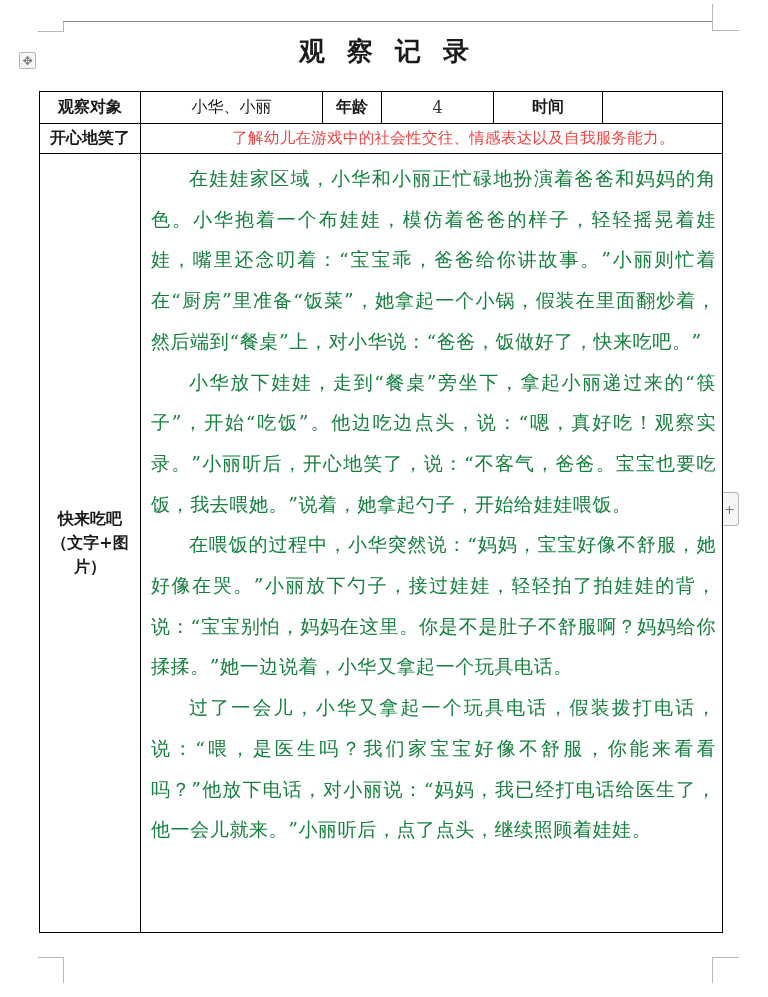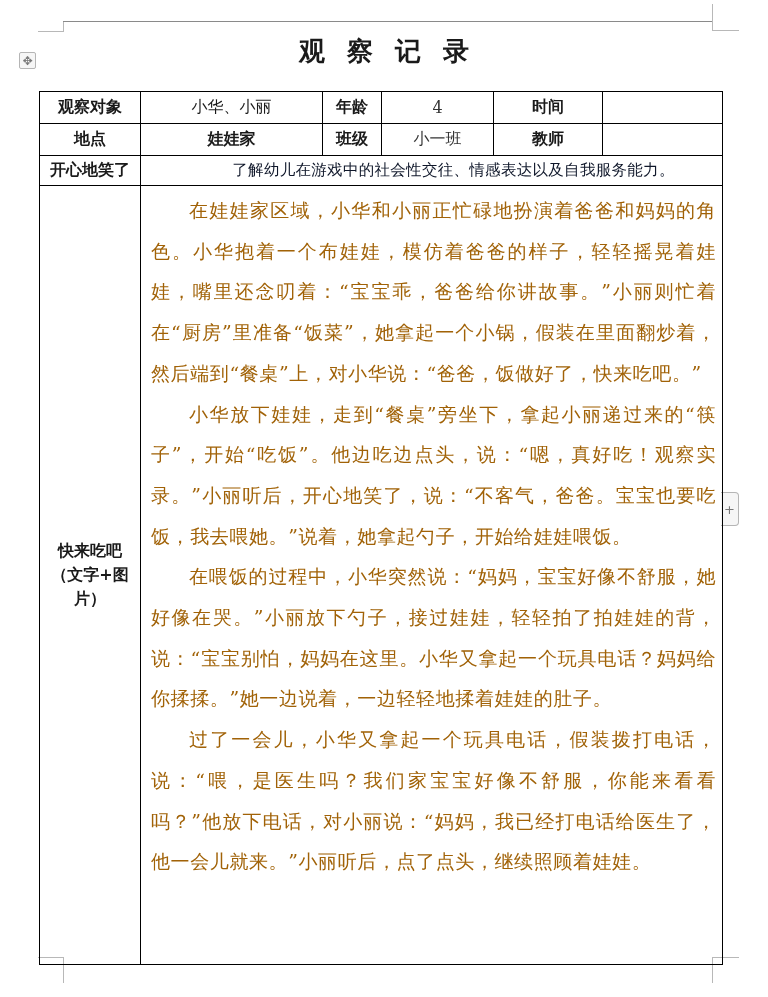--- a/index.html
+++ b/index.html
@@ -40,25 +40,25 @@
     border-collapse: collapse; table-layout: fixed; margin-top: 20px;
   }
   table.record td {
     border: 1.5px solid #000; padding: 0; text-align: center; vertical-align: middle;
     font-size: 16px;
   }
   .lbl { font-weight: bold; }
   .val { font-weight: normal; color: #333; }
   .row1 td, .row2 td { height: 31px; }
   .row3 td { height: 29px; }
-  .purpose { text-align: left; padding-left: 44px !important; color: #0f172a; font-size: 15.5px !important; letter-spacing: 0.3px; }
+  .purpose { text-align: left; padding-left: 44px !important; color: #ef4444; font-size: 15.5px !important; letter-spacing: 0.3px; }
   .record-label { font-weight: bold; font-size: 16px; line-height: 24px; padding: 0 8px !important; }
   .content-cell { text-align: left !important; vertical-align: top !important; padding: 4px 6px 0 10px !important; height: 774px; }
   .para {
-    margin: 0; font-size: 19px; line-height: 40.7px; text-indent: 38px; color: #a16207;
+    margin: 0; font-size: 19px; line-height: 40.7px; text-indent: 38px; color: #15803d;
     text-align: justify; letter-spacing: 0.6px;
   }
 </style>
 </head>
 <body>
 
 <div class="corner c-tl"></div>
 <div class="header-line"></div>
 <div class="corner c-tr"></div>
 <div class="corner c-bl"></div>
@@ -80,39 +80,31 @@
   </colgroup>
   <tbody>
       <tr class="row1">
     <td class="lbl">观察对象</td>
     <td class="lbl" style="font-weight:normal">小华、小丽</td>
     <td class="lbl">年龄</td>
     <td class="val">4</td>
     <td class="lbl">时间</td>
     <td class="val"></td>
   </tr>
-  <tr class="row2">
-    <td class="lbl">地点</td>
-    <td class="lbl">娃娃家</td>
-    <td class="lbl">班级</td>
-    <td class="val">小一班</td>
-    <td class="lbl">教师</td>
-    <td class="val"></td>
-  </tr>
   <tr class="row3">
     <td class="lbl">开心地笑了</td>
     <td class="purpose" colspan="5">了解幼儿在游戏中的社会性交往、情感表达以及自我服务能力。</td>
   </tr>
   <tr>
     <td class="record-label">
       <div>快来吃吧</div>
       <div>（文字+图</div>
       <div>片）</div>
     </td>
     <td class="content-cell" colspan="5">
       <p class="para">在娃娃家区域，小华和小丽正忙碌地扮演着爸爸和妈妈的角色。小华抱着一个布娃娃，模仿着爸爸的样子，轻轻摇晃着娃娃，嘴里还念叨着：“宝宝乖，爸爸给你讲故事。”小丽则忙着在“厨房”里准备“饭菜”，她拿起一个小锅，假装在里面翻炒着，然后端到“餐桌”上，对小华说：“爸爸，饭做好了，快来吃吧。”</p>
       <p class="para">小华放下娃娃，走到“餐桌”旁坐下，拿起小丽递过来的“筷子”，开始“吃饭”。他边吃边点头，说：“嗯，真好吃！观察实录。”小丽听后，开心地笑了，说：“不客气，爸爸。宝宝也要吃饭，我去喂她。”说着，她拿起勺子，开始给娃娃喂饭。</p>
-      <p class="para">在喂饭的过程中，小华突然说：“妈妈，宝宝好像不舒服，她好像在哭。”小丽放下勺子，接过娃娃，轻轻拍了拍娃娃的背，说：“宝宝别怕，妈妈在这里。小华又拿起一个玩具电话？妈妈给你揉揉。”她一边说着，一边轻轻地揉着娃娃的肚子。</p>
+      <p class="para">在喂饭的过程中，小华突然说：“妈妈，宝宝好像不舒服，她好像在哭。”小丽放下勺子，接过娃娃，轻轻拍了拍娃娃的背，说：“宝宝别怕，妈妈在这里。你是不是肚子不舒服啊？妈妈给你揉揉。”她一边说着，小华又拿起一个玩具电话。</p>
       <p class="para">过了一会儿，小华又拿起一个玩具电话，假装拨打电话，说：“喂，是医生吗？我们家宝宝好像不舒服，你能来看看吗？”他放下电话，对小丽说：“妈妈，我已经打电话给医生了，他一会儿就来。”小丽听后，点了点头，继续照顾着娃娃。</p>
     </td>
   </tr>
 </tbody>
   </table>
 
 </body></html>

